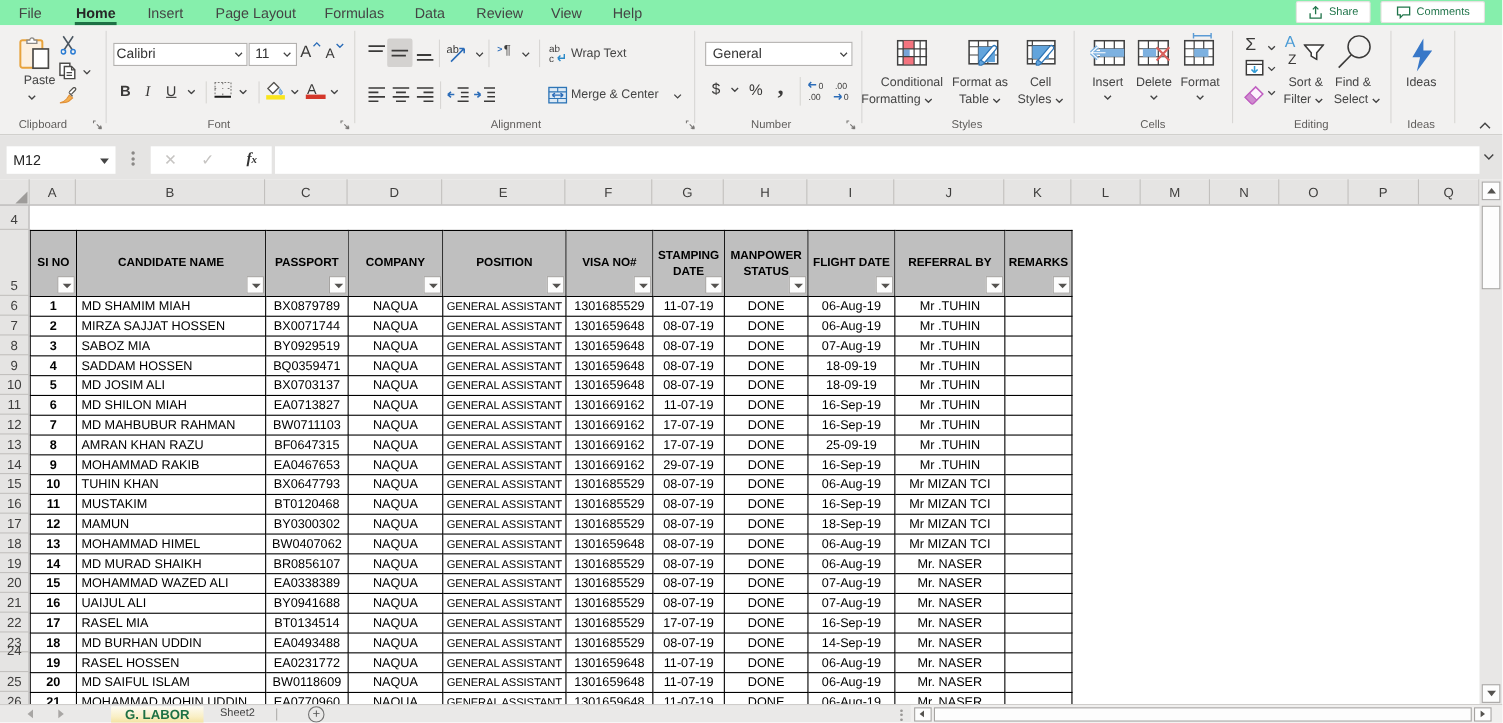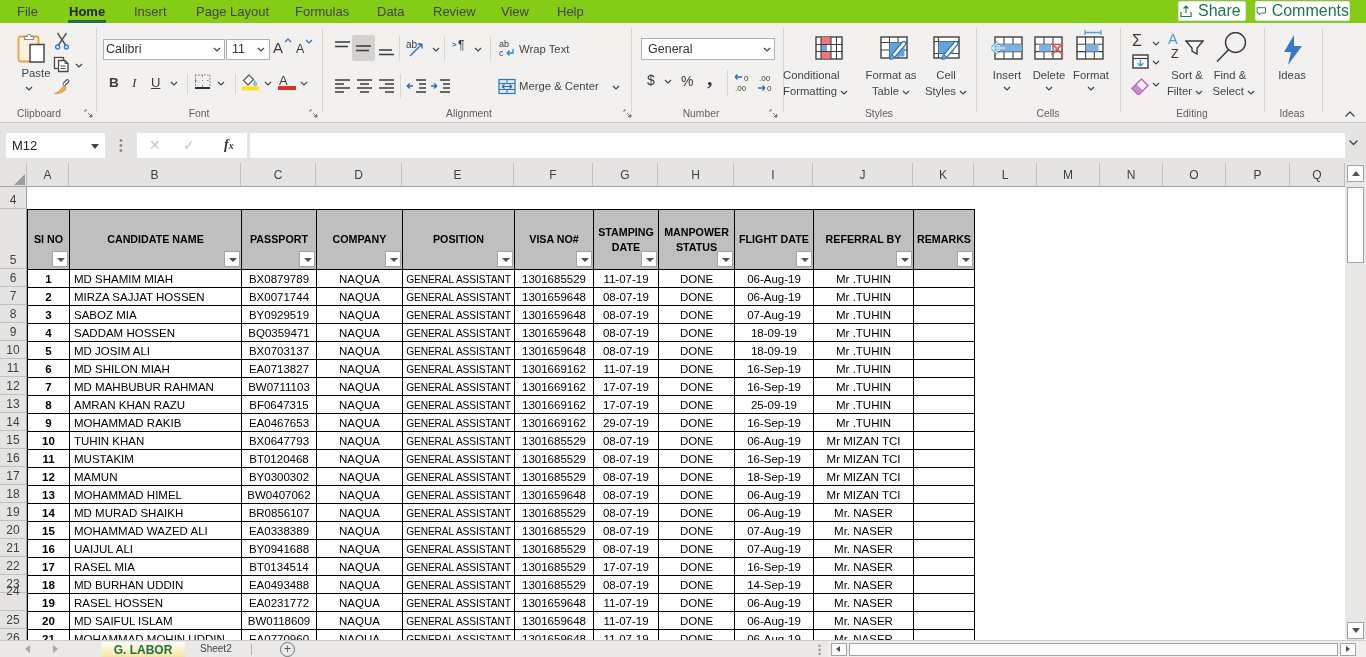--- a/index.html
+++ b/index.html
@@ -1,23 +1,23 @@
 <!DOCTYPE html>
 <html><head>
 <meta charset="utf-8">
 <style>
 *{margin:0;padding:0;box-sizing:border-box}
 html,body{overflow:hidden}body{font-family:"Liberation Sans",sans-serif;}
 .app{position:relative;width:1366px;height:657px;background:#fff;overflow:hidden;font-family:"Liberation Sans",sans-serif;}
 .abs{position:absolute}
 
-.tabs{position:absolute;left:0;top:0;width:1366px;height:23px;background:#84cc16}
+.tabs{position:absolute;left:0;top:0;width:1366px;height:23px;background:#86efac}
 .tab{position:absolute;top:4px;font-size:13px;color:#444;white-space:nowrap}
 .homeu{position:absolute;left:68px;top:20px;width:38px;height:3px;background:#1e7145}
-.pill{position:absolute;top:1px;height:20px;background:#fff;border:1px solid #e4e2e0;border-radius:2px;color:#20744a;font-size:16px;display:flex;align-items:center;gap:5px}
+.pill{position:absolute;top:1px;height:20px;background:#fff;border:1px solid #e4e2e0;border-radius:2px;color:#20744a;font-size:10px;display:flex;align-items:center;justify-content:center;gap:5px}
 
 .ribbon{position:absolute;left:0;top:23px;width:1366px;height:100px;background:#f2f1f0;border-bottom:1px solid #c9c7c5}
 .gsep{position:absolute;top:5px;width:1px;height:84px;background:#d8d6d4}
 .glabel{position:absolute;top:85px;font-size:10.3px;color:#605e5c;text-align:center;white-space:nowrap}
 .rtx{position:absolute;font-size:11.3px;color:#444;white-space:nowrap}
 .launch{position:absolute;width:9px;height:9px}
 
 .fbar{position:absolute;left:0;top:123px;width:1366px;height:40px;background:#e5e4e3}
 .wbox{position:absolute;top:10px;height:25px;background:#fff}
 
@@ -257,21 +257,21 @@
         <path d="M1 3v-2h2M8 6v2h-2M4 4l3.5 3.5M7.5 5v2.5H5" fill="none" stroke="#7a7876" stroke-width="1"></path>
       </svg>
 
     <svg class="abs" style="left:815px;top:13px" width="28" height="24" viewBox="0 0 28 24">
       <rect x="1" y="1" width="26" height="22" fill="#fff" stroke="#404040" stroke-width="1.4"></rect>
       <rect x="6" y="1" width="10" height="7.5" fill="#f4747f"></rect>
       <rect x="6" y="9" width="6" height="6" fill="#78a4d8"></rect>
       <rect x="6" y="15.5" width="10" height="7" fill="#f4747f"></rect>
       <path d="M6 1v22M16 1v22M21.5 1v22M1 8.5h27M1 15.5h27" stroke="#404040" stroke-width="1.1" fill="none"></path>
     </svg>
-    <div class="rtx" style="left:783px;top:46px;width:92px;text-align:left">Conditional</div>
+    <div class="rtx" style="left:783px;top:46px;width:92px;text-align:center">Conditional</div>
     <div class="rtx" style="left:783px;top:62px;width:92px;text-align:left">Formatting <svg width="8" height="5" viewBox="0 0 8 5" style="display:inline-block">
           <path d="M1 1l3 3 3-3" fill="none" stroke="#444" stroke-width="1.2"></path>
         </svg></div>
     <svg class="abs" style="left:880px;top:13px" width="29" height="25" viewBox="0 0 29 25">
       <rect x="1" y="1" width="26" height="21" fill="#fff" stroke="#404040" stroke-width="1.4"></rect>
       <path d="M1 6.5h26M1 14h26M9.5 1v21M18 1v21" stroke="#404040" stroke-width="1.1" fill="none"></path>
       <rect x="9.5" y="6.5" width="15" height="14" fill="#62a4dc"></rect>
       <path d="M12 18.5L22.5 6c1.6-1.8 4.6.8 3 2.6L15 21l-4.5 2z" fill="#fff" stroke="#2e75b6" stroke-width="1.2"></path>
       <path d="M11.5 18.5c-1.8 1-2 3.5-1 4.5 1.5 1 4-.5 4.3-2.2z" fill="#62a4dc" stroke="#2e75b6" stroke-width="1"></path>
     </svg>

